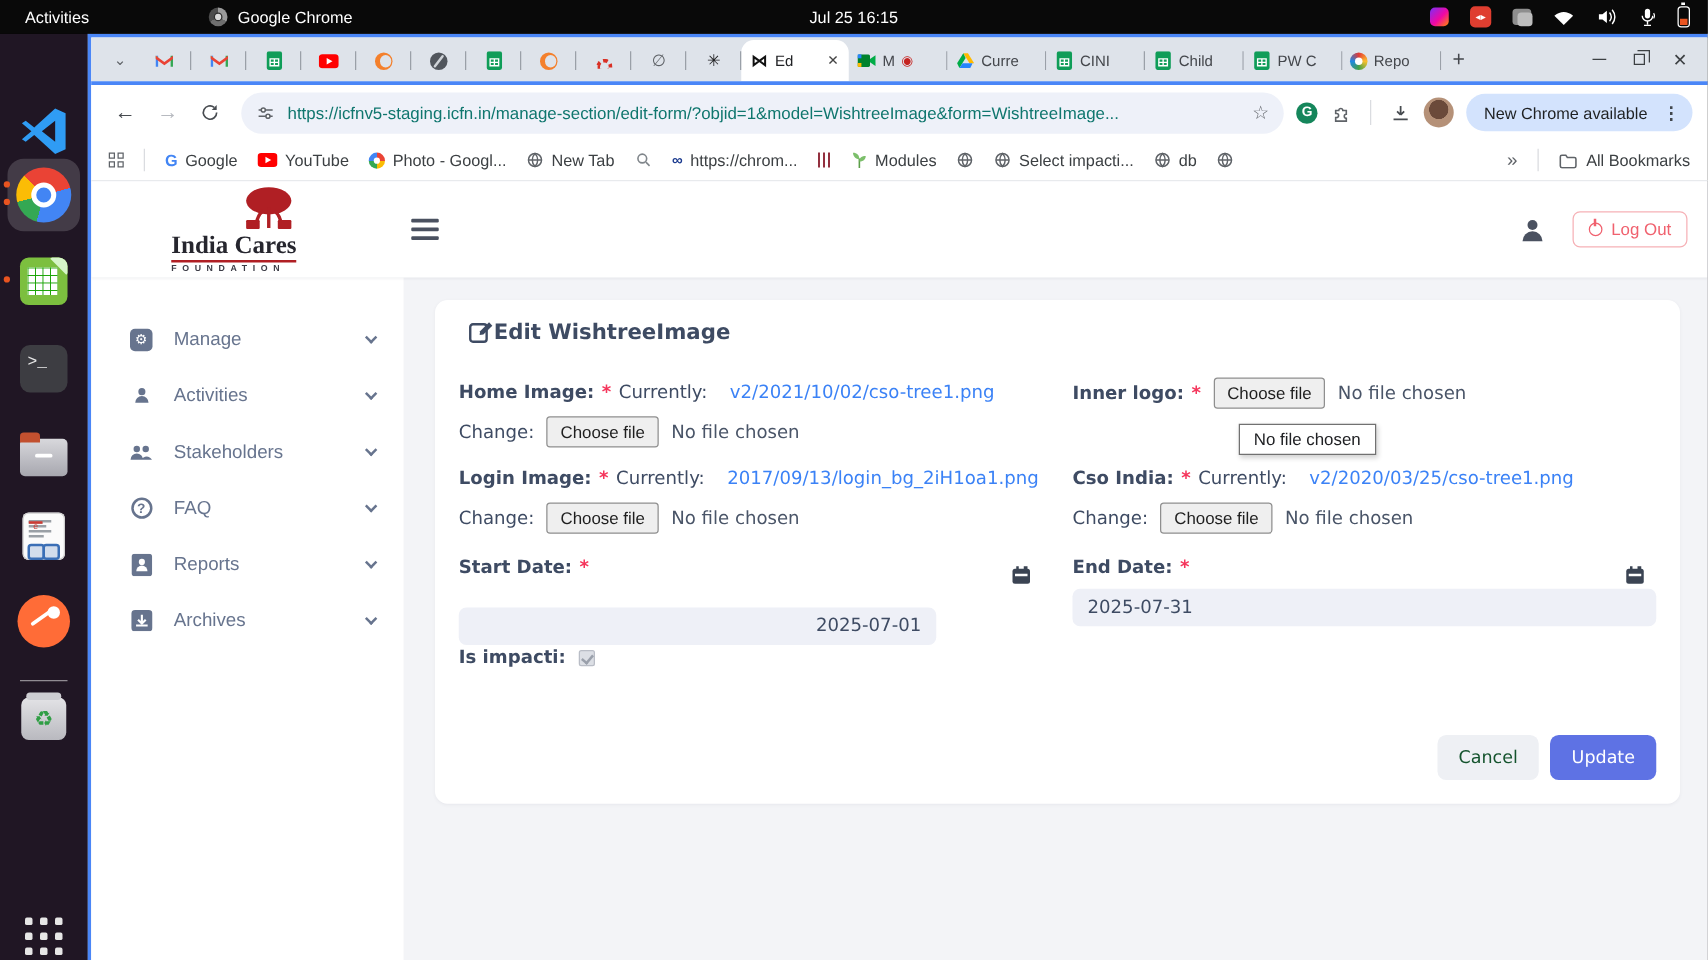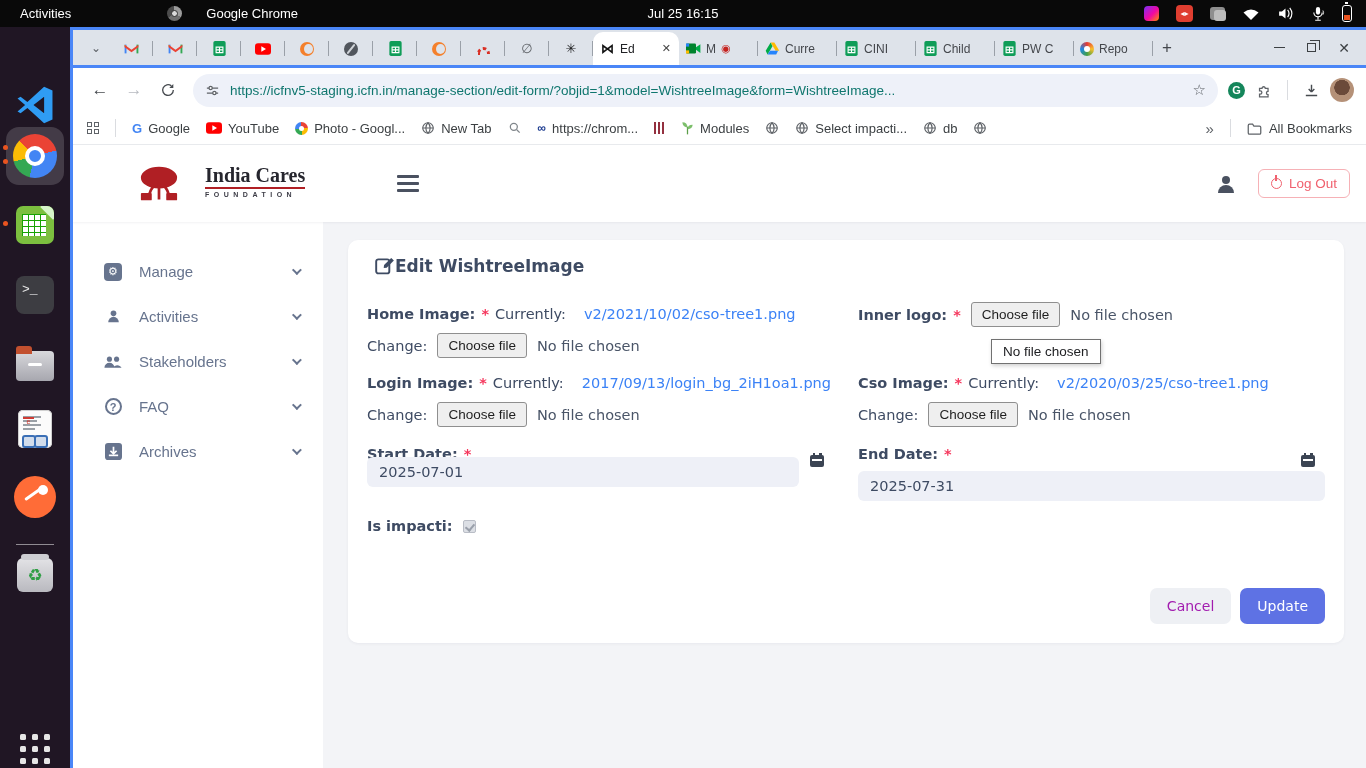--- a/index.html
+++ b/index.html
@@ -3,21 +3,21 @@
 <meta charset="utf-8">
 <style>
   * { margin:0; padding:0; box-sizing:border-box; }
   html,body { width:1366px; height:768px; overflow:hidden; background:#000;
     font-family:"Liberation Sans", sans-serif; }
 
   
   .topbar{ position:absolute; left:0; top:0; width:1366px; height:27px; background:#090909;
     color:#fff; font-size:13px; display:flex; align-items:center; z-index:50;}
   .topbar .activities{ padding:0 20px; }
-  .tb-app{ display:flex; align-items:flex-end; gap:24px; margin-left:76px;}
+  .tb-app{ display:flex; align-items:flex-end; gap:8px; margin-left:76px;}
   .mini-chrome{ width:15px; height:15px; border-radius:50%;
     background:conic-gradient(#9b9b9b 0 33%, #6f6f6f 0 66%, #4c4c4c 0 100%); position:relative;}
   .mini-chrome::after{content:""; position:absolute; inset:4px; border-radius:50%; background:#d9d9d9; border:1px solid #2e2e2e;}
   .tb-clock{ position:absolute; left:50%; transform:translateX(-50%); }
   .tb-right{ margin-left:auto; display:flex; align-items:center; gap:17px; padding-right:14px;}
   .tray-cube{ width:15px;height:15px;border-radius:4px; background:linear-gradient(135deg,#7b2ff7,#f107a3 55%,#ff8a00);}
   .tray-share{ width:17px;height:17px;border-radius:4px;background:#df3e30;color:#fff;font-size:8px;
     display:flex;align-items:center;justify-content:center;letter-spacing:0;}
   .tray-chat{ width:15px;height:13px;background:#8e8e8e;border-radius:3px;position:relative;}
   .tray-chat::after{content:"";position:absolute;left:4px;top:3px;width:12px;height:11px;background:#bdbdbd;border-radius:3px;}
@@ -124,21 +124,21 @@
   .bm-grid i{ width:5px;height:5px;border:1.5px solid #5f6368;}
   .bm-sep{ width:1px; height:18px; background:#dadce0;}
   .globe-svg,.search-svg,.folder-svg,.plant-svg{ flex:none; }
   .bm-overflow{ margin-left:auto; color:#5f6368; font-size:15px;}
   .allbm{ display:flex; align-items:center; gap:7px;}
 
   
   .webpage{ flex:1; position:relative; background:#f3f4f7; overflow:hidden;}
   .pg-header{ position:absolute; left:0; top:0; right:0; height:77px; background:#fff;
     box-shadow:0 1px 2px rgba(40,40,60,.06); display:flex; align-items:center; z-index:5;}
-  .brand{ display:flex; align-items:flex-start; gap:24px; margin-left:64px;}
+  .brand{ display:flex; align-items:flex-end; gap:0; margin-left:64px;flex-direction:column;}
   .brand-text{ display:flex; flex-direction:column; line-height:1;}
   .brand-title{ font-family:"Liberation Serif", serif; font-weight:bold; font-size:20px; color:#26262e;
     border-bottom:2px solid #b01f24; padding-bottom:2px;}
   .brand-sub{ font-size:7px; letter-spacing:4.5px; color:#3c3c46; margin-top:2px; font-weight:bold;}
   .hamburger{ margin-left:92px; width:22px; display:flex; flex-direction:column; gap:4px;}
   .hamburger i{ height:3px; background:#4a5160; border-radius:1px;}
   .hdr-right{ margin-left:auto; display:flex; align-items:center; gap:20px; padding-right:16px;}
   .logout-btn{ display:flex; align-items:center; gap:7px; border:1px solid #f6b1b6; color:#f0616e;
     border-radius:6px; padding:6px 12px; font-size:13.5px; background:#fff;}
   .pwr{ width:11px; height:11px; border:1.7px solid #f0616e; border-radius:50%; position:relative;}
@@ -174,21 +174,21 @@
   .cal::before,.cal::after{ content:""; position:absolute; top:0; width:2.5px; height:4px; background:#3b4453;}
   .cal::before{ left:2.5px;} .cal::after{ right:2.5px;}
   .checkbox{ width:13px; height:13px; background:#dcdfe5; border:1px solid #b9bdc6; border-radius:2px; position:relative; margin-left:4px;}
   .checkbox::after{ content:""; position:absolute; left:3.5px; top:1px; width:4px; height:7px;
     border-right:2px solid #9aa0ab; border-bottom:2px solid #9aa0ab; transform:rotate(40deg);}
   .tooltip{ position:absolute; left:643px; top:99px; background:#fff; border:1px solid #717171;
     box-shadow:1px 2px 4px rgba(0,0,0,.18); font-family:"Liberation Sans",sans-serif; font-size:13.5px;
     color:#202124; padding:4px 11px; z-index:6;}
   .card-foot{ position:absolute; right:19px; bottom:19px; display:flex; gap:9px;}
   .btn{ height:36px; border:none; border-radius:7px; font-size:14px; padding:0 17px; font-family:"DejaVu Sans",sans-serif;}
-  .btn-cancel{ background:#eef0f4; color:#a21caf;}
+  .btn-cancel{ background:#eef0f4; color:#14532d;}
   .btn-update{ background:#5e72e4; color:#fff;}
 </style>
 </head>
 <body>
 
 <div class="topbar">
   <span class="activities">Activities</span>
   <span class="tb-app">
     <span class="mini-chrome"></span>
     <span>Google Chrome</span>
@@ -431,20 +431,24 @@
           <path d="M5 9h3.5a2.3 2.3 0 1 1 4.6 0H17v4.2a2.3 2.3 0 1 0 0 4.6V21H5v-4h1a2.3 2.3 0 1 0 0-4.6H5z"></path>
         </svg>
     </span>
     <span class="tool-sep"></span>
     <span class="nav-ic">
       <svg width="17" height="17" viewBox="0 0 24 24" fill="none" stroke="#474b50" stroke-width="2">
           <path d="M12 4v10m0 0l-4-4m4 4l4-4M4 19h16"></path>
         </svg>
     </span>
     <span class="avatar"></span>
+    <span class="update-pill">
+      <span>New Chrome available</span>
+      <span class="kebab">⋮</span>
+    </span>
   </div>
 
   <div class="bookmarks">
     <span class="bm-grid">
         <i></i>
         <i></i>
         <i></i>
         <i></i>
       </span>
     <span class="bm-sep"></span>
@@ -589,20 +593,31 @@
       </div>
       <div class="sb-item">
         <span class="sb-ico">
             <span class="q-ico">?</span>
           </span>
         <span>FAQ</span>
           <span class="chev"></span>
       </div>
       <div class="sb-item">
         <span class="sb-ico">
+            <svg width="17" height="18" viewBox="0 0 20 22">
+              <rect width="20" height="22" rx="3" fill="#67748e"></rect>
+              <circle cx="10" cy="8" r="3" fill="#fff"></circle>
+              <path d="M4.5 17a5.5 5.5 0 0 1 11 0z" fill="#fff"></path>
+            </svg>
+          </span>
+        <span>Reports</span>
+          <span class="chev"></span>
+      </div>
+      <div class="sb-item">
+        <span class="sb-ico">
             <svg width="17" height="17" viewBox="0 0 22 22">
               <rect width="22" height="22" rx="4" fill="#67748e"></rect>
               <path d="M11 5v8M7 10l4 4 4-4" stroke="#fff" stroke-width="2.2" fill="none"></path>
               <path d="M5 16h12" stroke="#fff" stroke-width="2.2"></path>
             </svg>
           </span>
         <span>Archives</span>
           <span class="chev"></span>
       </div>
     </div>
@@ -638,21 +653,21 @@
           <span class="nofile">No file chosen</span>
         </div>
 
         <div class="frow" style="left:19px;top:135px">
           <span class="flabel">Login Image:</span>
             <span class="req">*</span>
           <span>Currently:</span>
           <a href="#" class="flink">2017/09/13/login_bg_2iH1oa1.png</a>
         </div>
         <div class="frow" style="left:510px;top:135px">
-          <span class="flabel">Cso Image:</span>
+          <span class="flabel">Cso India:</span>
             <span class="req">*</span>
           <span>Currently:</span>
           <a href="#" class="flink">v2/2020/03/25/cso-tree1.png</a>
         </div>
 
         <div class="frow" style="left:19px;top:162px">
           <span>Change:</span>
           <button class="choosefile">Choose file</button>
           <span class="nofile">No file chosen</span>
         </div>
@@ -672,21 +687,21 @@
           </span>
         <div class="frow" style="left:510px;top:206px">
           <span class="flabel">End Date:</span>
             <span class="req">*</span>
         </div>
         <span class="cal" style="left:953px;top:213px">
             <span class="body"></span>
             <span class="line"></span>
           </span>
 
-        <input class="date-input" style="left: 19px; top: 217px; width: 432px;" readonly="" value="2025-07-01">
+        <input class="date-input" style="left: 19px; top: 246px; width: 382px; text-align: right;" readonly="" value="2025-07-01">
         <input class="date-input" style="left: 510px; top: 231px; width: 467px;" readonly="" value="2025-07-31">
 
         <div class="frow" style="left:19px;top:278px">
           <span class="flabel">Is impacti:</span>
           <span class="checkbox"></span>
         </div>
 
         <div class="card-foot">
           <button class="btn btn-cancel">Cancel</button>
           <button class="btn btn-update">Update</button>

